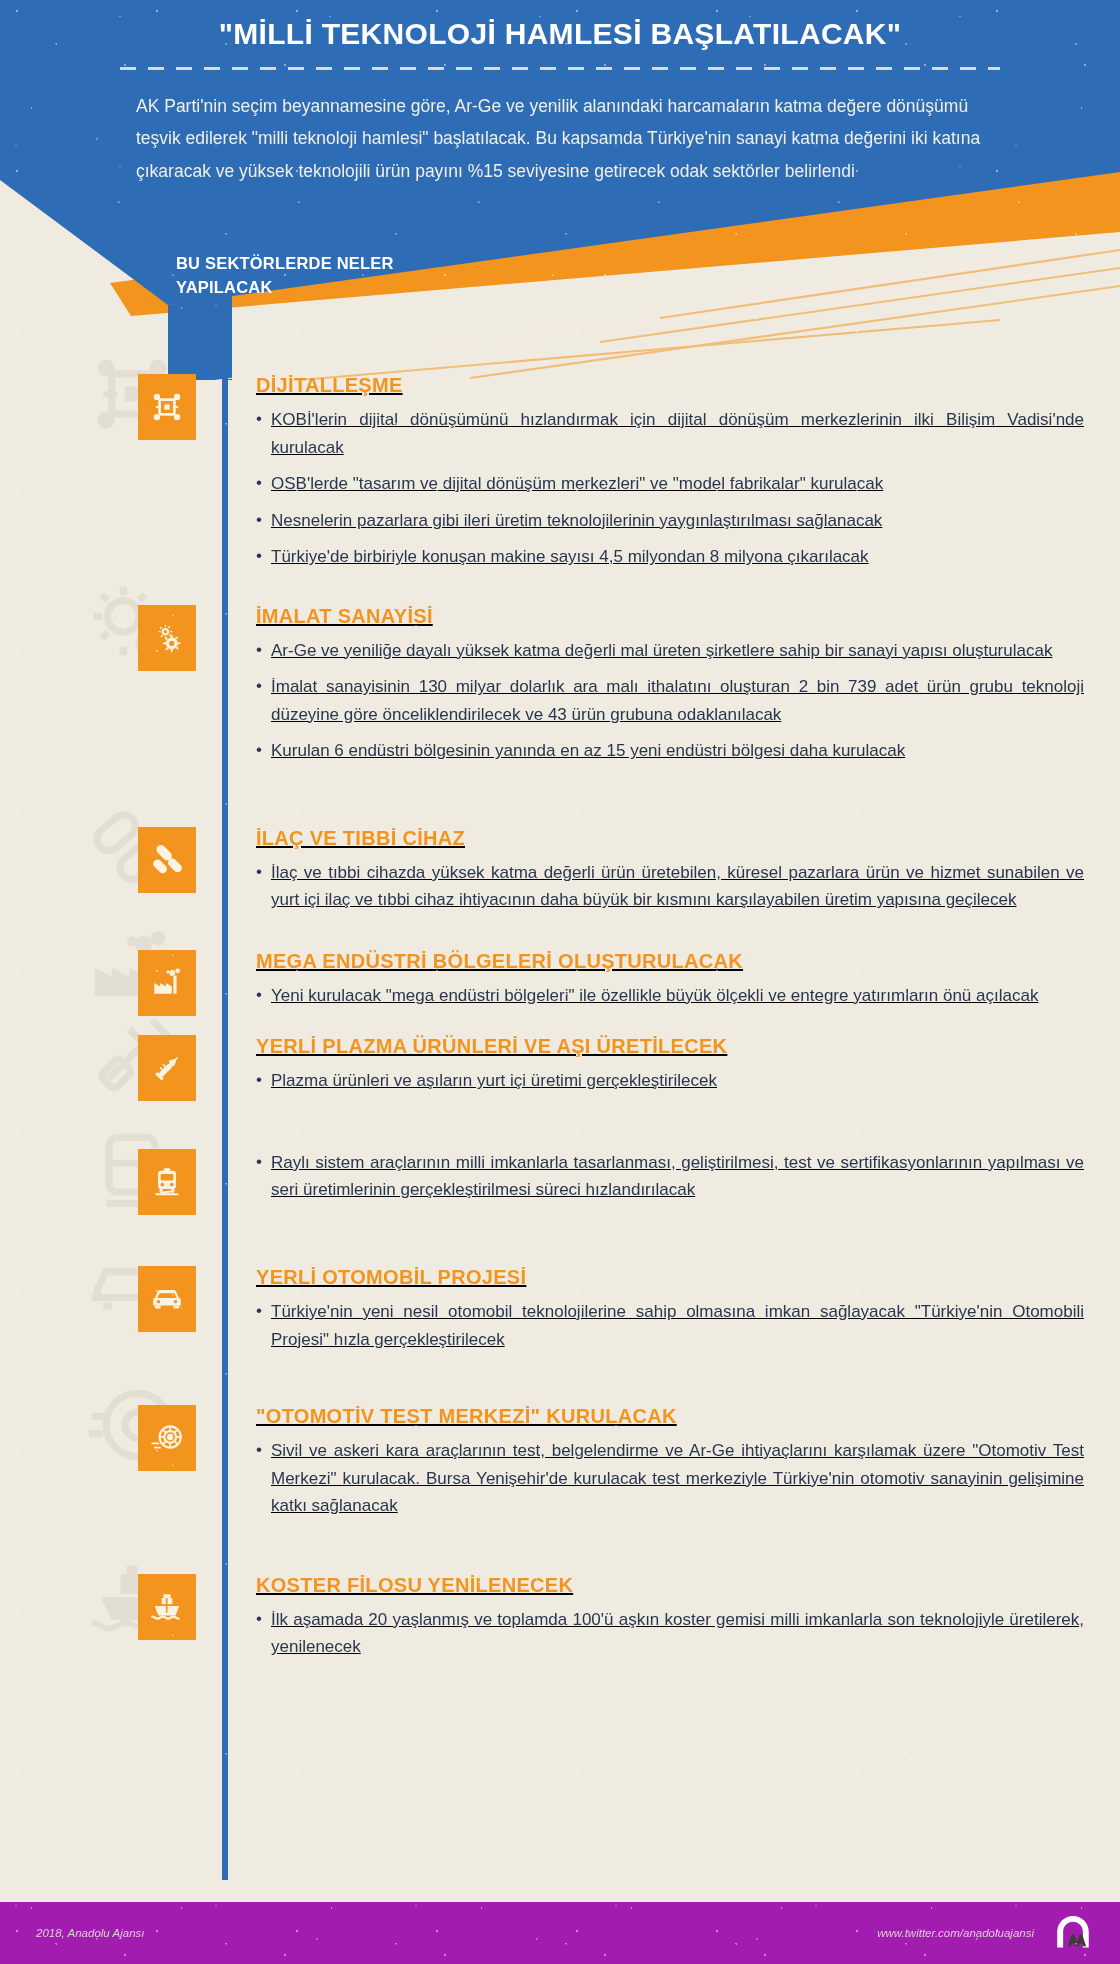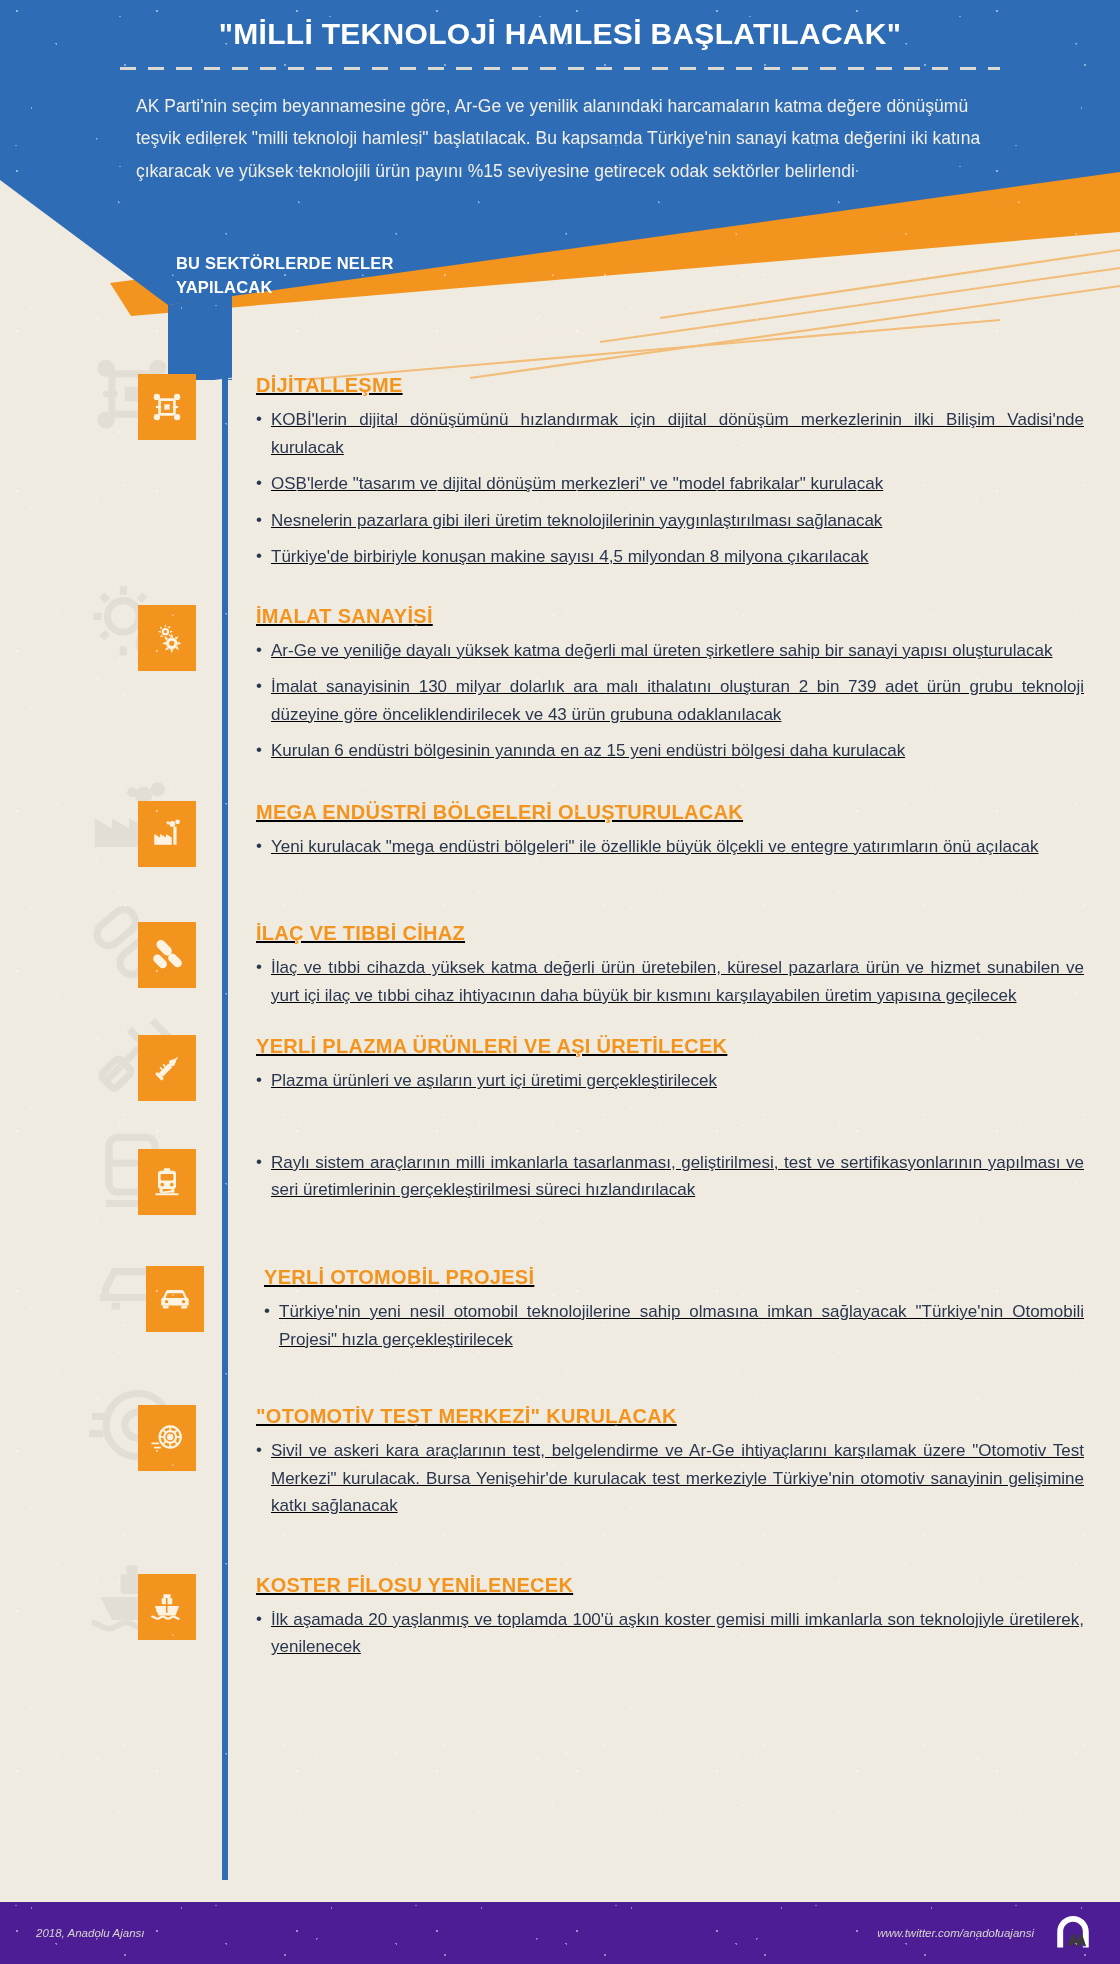--- a/index.html
+++ b/index.html
@@ -149,21 +149,21 @@
     z-index:11;
     opacity:.12;
   }
   .ghost svg { width:92px; height:92px; display:block; }
 
   
   .footer {
     position:absolute;
     left:0; bottom:0;
     width:1120px; height:62px;
-    background:#4c1d95;
+    background:#a21caf;
     z-index:30;
     display:flex;
     align-items:center;
   }
   .footer-left {
     color:#d9d6cf;
     font-size:11.5px;
     font-style:italic;
     margin-left:36px;
   }
@@ -271,20 +271,40 @@
         </svg>
       </div>
       <div class="sec-title">İMALAT SANAYİSİ</div>
       <ul class="bullets">
         <li>Ar-Ge ve yeniliğe dayalı yüksek katma değerli mal üreten şirketlere sahip bir sanayi yapısı oluşturulacak</li>
         <li>İmalat sanayisinin 130 milyar dolarlık ara malı ithalatını oluşturan 2 bin 739 adet ürün grubu teknoloji düzeyine göre önceliklendirilecek ve 43 ürün grubuna odaklanılacak</li>
         <li>Kurulan 6 endüstri bölgesinin yanında en az 15 yeni endüstri bölgesi daha kurulacak</li>
       </ul>
     </div>
 
+    <div class="section" style="margin-top:62px;">
+      <div class="ghost">
+        <svg viewBox="0 0 64 64" xmlns="http://www.w3.org/2000/svg" fill="none" stroke="#8d8880" stroke-width="5">
+          <rect x="6" y="14" width="30" height="16" rx="8" transform="rotate(-40 21 22)"></rect>
+          <rect x="22" y="34" width="30" height="16" rx="8" transform="rotate(-40 37 42)"></rect>
+        </svg>
+      </div>
+      <div class="badge">
+        <svg viewBox="0 0 64 64" xmlns="http://www.w3.org/2000/svg" fill="#fdf3e3">
+          <rect x="10" y="10" width="34" height="17" rx="8.5" transform="rotate(45 27 18)"></rect>
+          <rect x="4" y="36" width="30" height="16" rx="8" transform="rotate(45 19 44)"></rect>
+          <rect x="32" y="34" width="30" height="16" rx="8" transform="rotate(45 47 42)"></rect>
+        </svg>
+      </div>
+      <div class="sec-title">İLAÇ VE TIBBİ CİHAZ</div>
+      <ul class="bullets">
+        <li>İlaç ve tıbbi cihazda yüksek katma değerli ürün üretebilen, küresel pazarlara ürün ve hizmet sunabilen ve yurt içi ilaç ve tıbbi cihaz ihtiyacının daha büyük bir kısmını karşılayabilen üretim yapısına geçilecek</li>
+      </ul>
+    </div>
+
     <div class="section" style="margin-top:36px;">
       <div class="ghost">
         <svg viewBox="0 0 64 64" xmlns="http://www.w3.org/2000/svg" fill="#8d8880">
           <path d="M6 50V30l12 7V30l12 7V30l12 7V22h12v28z"></path>
           <circle cx="40" cy="14" r="6"></circle>
             <circle cx="50" cy="10" r="5"></circle>
             <circle cx="32" cy="12" r="3.5"></circle>
         </svg>
       </div>
       <div class="badge">
@@ -292,40 +312,20 @@
           <path d="M8 52V32l11 6.5V32l11 6.5V32l11 6.5V52z"></path>
           <rect x="44" y="18" width="6" height="34"></rect>
           <circle cx="42" cy="13" r="5.5"></circle>
             <circle cx="52" cy="9" r="4.5"></circle>
             <circle cx="34" cy="11" r="3"></circle>
         </svg>
       </div>
       <div class="sec-title">MEGA ENDÜSTRİ BÖLGELERİ OLUŞTURULACAK</div>
       <ul class="bullets">
         <li>Yeni kurulacak "mega endüstri bölgeleri" ile özellikle büyük ölçekli ve entegre yatırımların önü açılacak</li>
-      </ul>
-    </div>
-
-    <div class="section" style="margin-top:62px;">
-      <div class="ghost">
-        <svg viewBox="0 0 64 64" xmlns="http://www.w3.org/2000/svg" fill="none" stroke="#8d8880" stroke-width="5">
-          <rect x="6" y="14" width="30" height="16" rx="8" transform="rotate(-40 21 22)"></rect>
-          <rect x="22" y="34" width="30" height="16" rx="8" transform="rotate(-40 37 42)"></rect>
-        </svg>
-      </div>
-      <div class="badge">
-        <svg viewBox="0 0 64 64" xmlns="http://www.w3.org/2000/svg" fill="#fdf3e3">
-          <rect x="10" y="10" width="34" height="17" rx="8.5" transform="rotate(45 27 18)"></rect>
-          <rect x="4" y="36" width="30" height="16" rx="8" transform="rotate(45 19 44)"></rect>
-          <rect x="32" y="34" width="30" height="16" rx="8" transform="rotate(45 47 42)"></rect>
-        </svg>
-      </div>
-      <div class="sec-title">İLAÇ VE TIBBİ CİHAZ</div>
-      <ul class="bullets">
-        <li>İlaç ve tıbbi cihazda yüksek katma değerli ürün üretebilen, küresel pazarlara ürün ve hizmet sunabilen ve yurt içi ilaç ve tıbbi cihaz ihtiyacının daha büyük bir kısmını karşılayabilen üretim yapısına geçilecek</li>
       </ul>
     </div>
 
     <div class="section" style="">
       <div class="ghost">
         <svg viewBox="0 0 64 64" xmlns="http://www.w3.org/2000/svg" fill="none" stroke="#8d8880" stroke-width="5">
           <path d="M12 52L44 20"></path>
             <path d="M30 14l20 20"></path>
             <path d="M46 8l12 12"></path>
           <rect x="14" y="36" width="14" height="18" rx="3" transform="rotate(45 21 45)"></rect>
@@ -372,21 +372,21 @@
           <rect x="40" y="45" width="6" height="7" rx="1.5"></rect>
           <rect x="10" y="53" width="44" height="4" rx="2"></rect>
           <rect x="20" y="49" width="24" height="3.5" rx="1.5" transform="rotate(-7 32 50)"></rect>
         </svg>
       </div>
       <ul class="bullets">
         <li>Raylı sistem araçlarının milli imkanlarla tasarlanması, geliştirilmesi, test ve sertifikasyonlarının yapılması ve seri üretimlerinin gerçekleştirilmesi süreci hızlandırılacak</li>
       </ul>
     </div>
 
-    <div class="section" style="margin-top:62px;margin-left:8px;">
+    <div class="section" style="margin-top:62px;">
       <div class="ghost">
         <svg viewBox="0 0 64 64" xmlns="http://www.w3.org/2000/svg" fill="none" stroke="#8d8880" stroke-width="5">
           <path d="M8 40v-6l6-12h36l6 12v6"></path>
           <line x1="4" y1="40" x2="60" y2="40"></line>
           <line x1="12" y1="46" x2="18" y2="46"></line>
           <line x1="46" y1="46" x2="52" y2="46"></line>
         </svg>
       </div>
       <div class="badge">
         <svg viewBox="0 0 64 64" xmlns="http://www.w3.org/2000/svg" fill="#fdf3e3">

